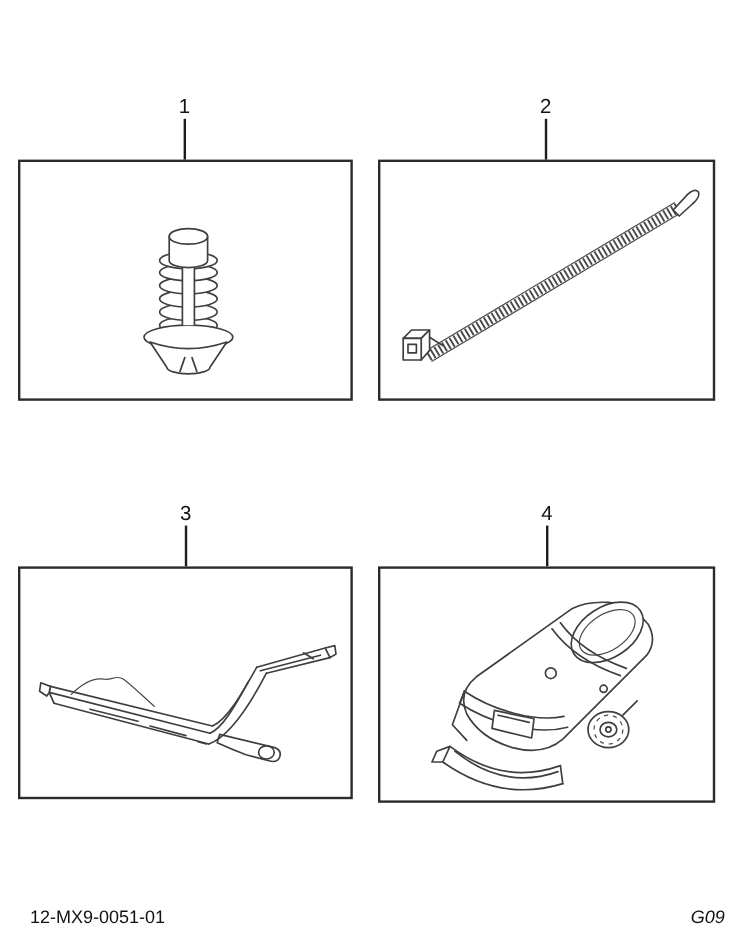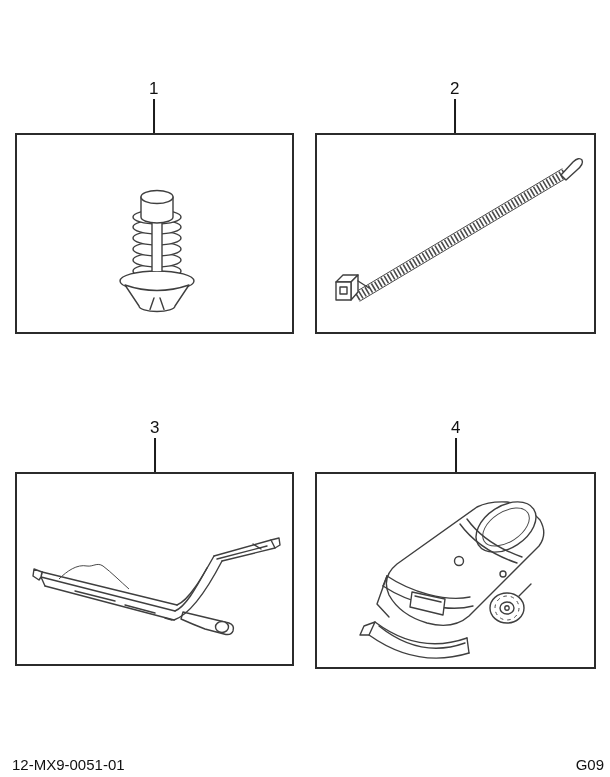--- a/index.html
+++ b/index.html
@@ -32,24 +32,24 @@
   }
   .leader{width:1.5px;background:#1c1c1c;}
   #callout-1{left:154px;top:80px;}
   #callout-2{left:455px;top:80px;}
   #callout-3{left:155px;top:419px;}
   #callout-4{left:456px;top:419px;}
   #callout-1 .leader,#callout-2 .leader{height:37px;}
   #callout-3 .leader,#callout-4 .leader{height:36px;}
   .footer-text{
     position:absolute;
-    font-size:15px;color:#111;line-height:1;
+    font-size:15px;color:#111;line-height:1;margin-left:13px;
   }
   #doc-number{left:12px;top:757px;}
-  #grid-ref{right:6px;top:757px;}
+  #grid-ref{right:6px;top:757px;font-style:italic;}
   .ln{stroke:#3f3f3f;stroke-width:1.4;fill:none;stroke-linecap:round;stroke-linejoin:round;}
   .lnw{stroke:#3f3f3f;stroke-width:1.4;fill:#ffffff;stroke-linejoin:round;}
   .thin{stroke:#4a4a4a;stroke-width:1;fill:none;}
 </style>
 </head>
 <body>
 
 <div class="page">
 
   <div class="callout" id="callout-1">

